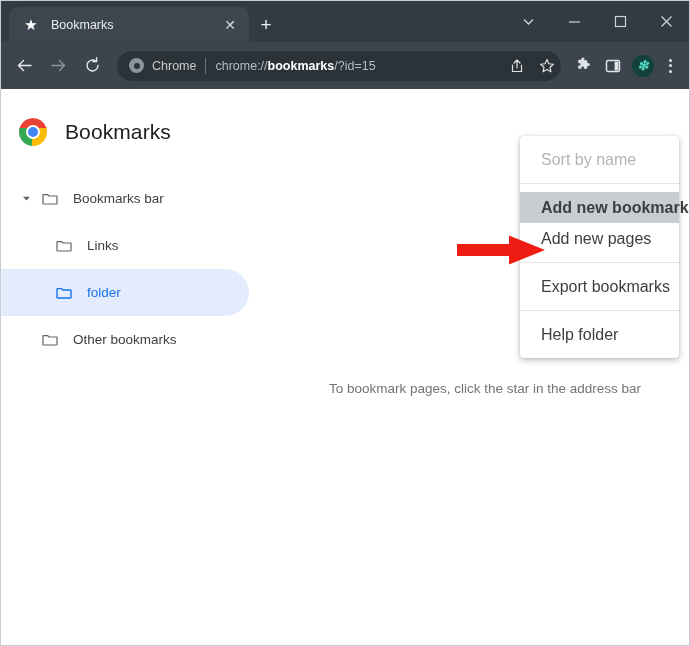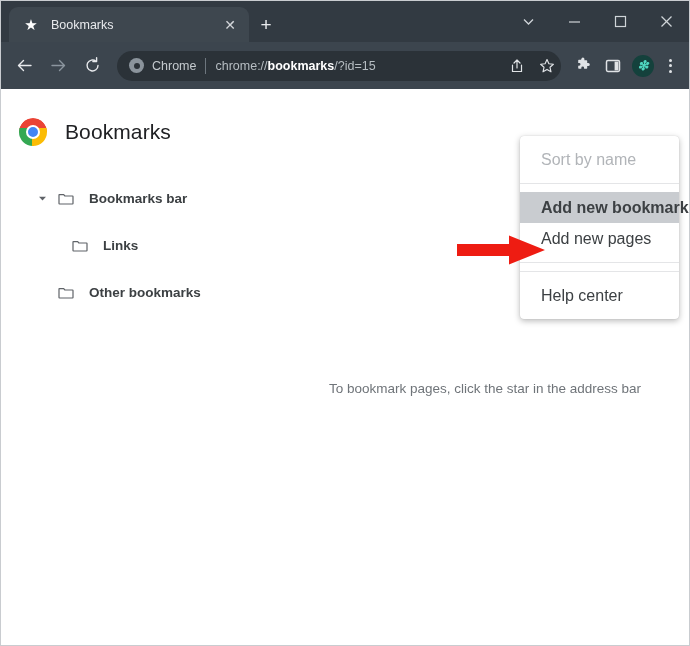--- a/index.html
+++ b/index.html
@@ -234,23 +234,22 @@
   .page-title {
     margin-left: 18px;
     font-size: 21px;
     color: #202124;
     letter-spacing: .1px;
   }
 
   
   .tree {
     position: absolute;
-    left: 16px; top: 86px;
+    left: 0; top: 86px;
     width: 280px;
-    font-weight: bold;
   }
   .tree-row {
     position: relative;
     height: 47px;
     display: flex;
     align-items: center;
     font-size: 13.5px;
     color: #3c4043;
   }
   .tree-row .caret {
@@ -464,41 +463,50 @@
       <div class="tree-row lvl-child">
         <span class="ficon">
           <svg width="16" height="16" viewBox="0 0 16 16">
               <path d="M1.5 3.6 h4.2 l1.2 1.4 h7.6 a.5 .5 0 0 1 .5 .5 v7 a.5 .5 0 0 1 -.5 .5 h-13 a.5 .5 0 0 1 -.5 -.5 v-8.4 a.5 .5 0 0 1 .5 -.5 z" fill="none" stroke="currentColor" stroke-width="1.2" stroke-linejoin="round"></path>
             </svg>
         </span>
         <span class="flabel">Links</span>
       </div>
 
 
+      <div class="tree-row lvl-child selected">
+        <span class="ficon">
+          <svg width="16" height="16" viewBox="0 0 16 16">
+              <path d="M1.5 3.6 h4.2 l1.2 1.4 h7.6 a.5 .5 0 0 1 .5 .5 v7 a.5 .5 0 0 1 -.5 .5 h-13 a.5 .5 0 0 1 -.5 -.5 v-8.4 a.5 .5 0 0 1 .5 -.5 z" fill="none" stroke="currentColor" stroke-width="1.4" stroke-linejoin="round"></path>
+            </svg>
+        </span>
+        <span class="flabel">folder</span>
+      </div>
 
       <div class="tree-row lvl-other">
         <span class="ficon">
           <svg width="16" height="16" viewBox="0 0 16 16">
               <path d="M1.5 3.6 h4.2 l1.2 1.4 h7.6 a.5 .5 0 0 1 .5 .5 v7 a.5 .5 0 0 1 -.5 .5 h-13 a.5 .5 0 0 1 -.5 -.5 v-8.4 a.5 .5 0 0 1 .5 -.5 z" fill="none" stroke="currentColor" stroke-width="1.2" stroke-linejoin="round"></path>
             </svg>
         </span>
         <span class="flabel">Other bookmarks</span>
       </div>
     </div>
 
     <div class="empty-state">To bookmark pages, click the star in the address bar</div>
 
     <div class="dropdown">
       <div class="mi disabled">Sort by name</div>
       <div class="mi-sep"></div>
       <div class="mi highlight">Add new bookmark</div>
       <div class="mi">Add new pages</div>
       <div class="mi-sep"></div>
+      <div class="mi">Export bookmarks</div>
       <div class="mi-sep"></div>
-      <div class="mi">Help center</div>
+      <div class="mi">Help folder</div>
     </div>
 
     <svg class="red-arrow" viewBox="0 0 90 30">
       <path d="M0 9 L52 9 L52 0.5 L88 15 L52 29.5 L52 21 L0 21 Z" fill="#ee1c12"></path>
     </svg>
 
   </div>
 </div>
 
 </body></html>

